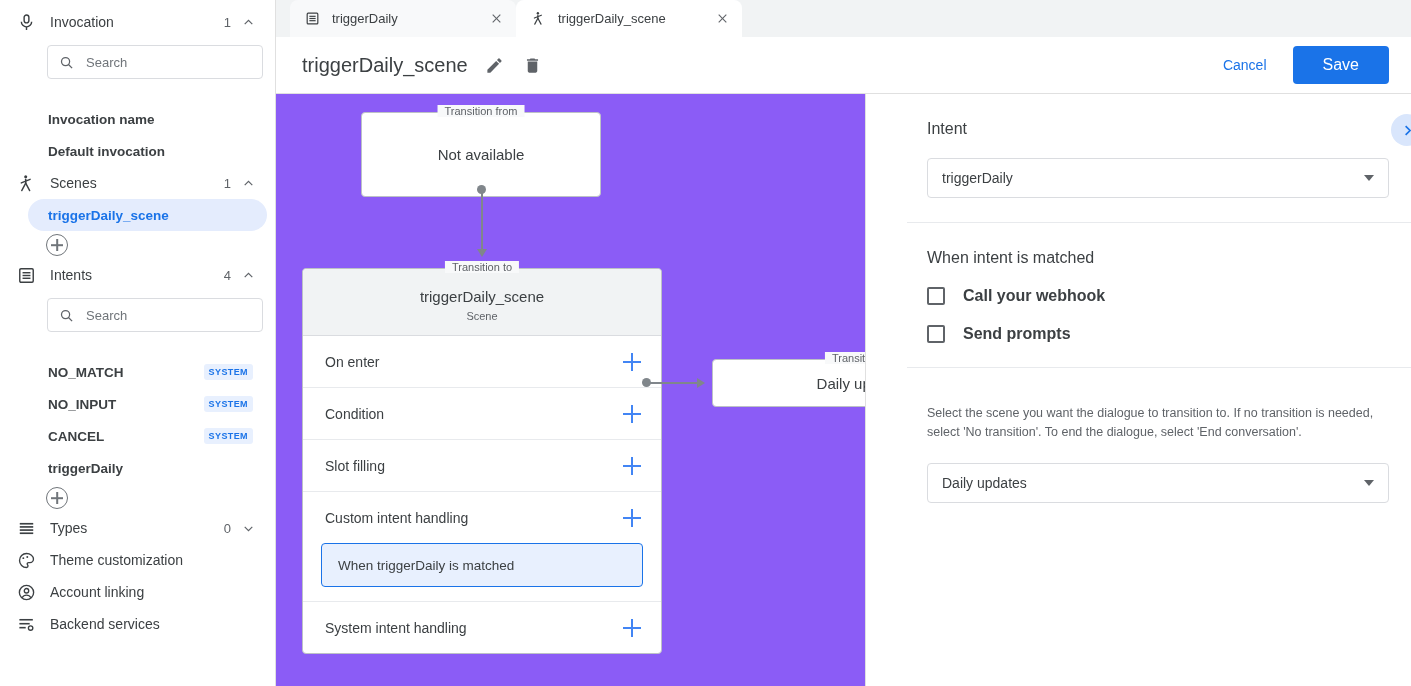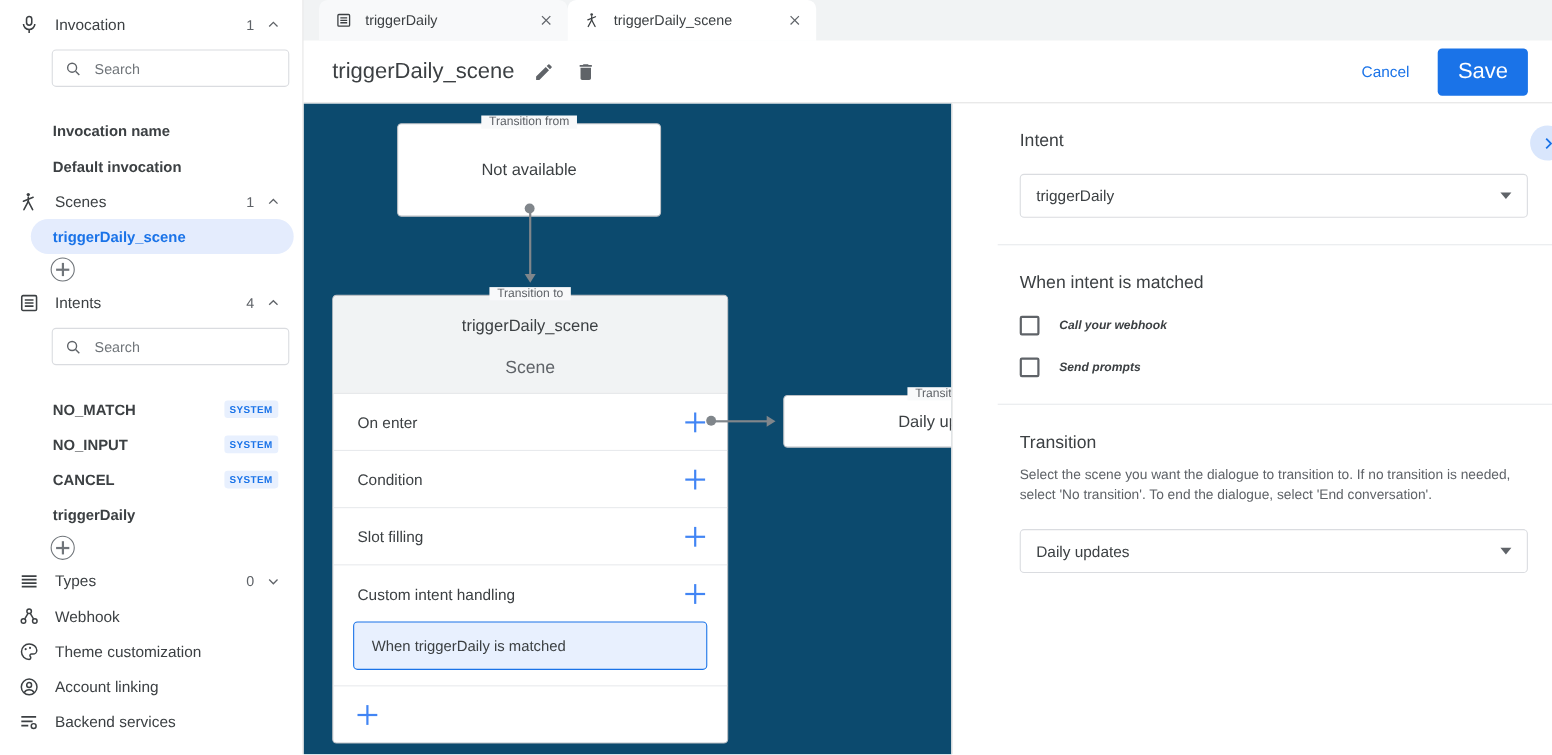--- a/index.html
+++ b/index.html
@@ -98,31 +98,31 @@
   .header .title { font-size: 20px; color: #3c4043; }
   .header .hic { width: 22px; height: 22px; margin-left: 16px; display:flex;align-items:center;justify-content:center; color:#5f6368; cursor:pointer; }
   .header .hspacer { flex: 1 1 auto; }
   .btn-cancel {
     font-size: 14px; color: #1a73e8; font-weight: 500;
     background: none; border: none; padding: 9px 14px;
     border-radius: 4px; cursor: pointer;
     font-family: "Liberation Sans", sans-serif;
   }
   .btn-save {
-    font-size: 20px; color: #fff; font-weight: 500;
+    font-size: 16px; color: #fff; font-weight: 500;
     background: #1a73e8; border: none;
-    padding: 10px 18px; margin-left: 12px;
+    padding: 10px 30px; margin-left: 12px;
     border-radius: 4px; cursor: pointer;
     font-family: "Liberation Sans", sans-serif;
   }
 
   .body { flex: 1 1 auto; display: flex; position: relative; overflow: hidden; }
 
   
-  .canvas { flex: 1 1 auto; background: #0c4a6e; position: relative; overflow: hidden; }
+  .canvas { flex: 1 1 auto; background: #8b5cf6; position: relative; overflow: hidden; }
 
   .fieldset {
     position: absolute;
     border: 1px solid #bdc1c6;
     border-radius: 4px;
     background: #fff;
   }
   .fieldset > .legend {
     position: absolute;
     top: -8px; left: 50%; transform: translateX(-50%);
@@ -157,21 +157,21 @@
     font-size: 11px; color: #5f6368; white-space: nowrap;
   }
   .scene-head {
     background: #f1f3f4;
     border-bottom: 1px solid #dadce0;
     padding: 19px 0 13px 0;
     text-align: center;
     border-radius: 4px 4px 0 0;
   }
   .scene-head .sname { font-size: 15px; color: #3c4043; }
-  .scene-head .ssub { font-size: 16px; color: #5f6368; margin-top: 21px; }
+  .scene-head .ssub { font-size: 11px; color: #5f6368; margin-top: 5px; }
 
   .srow {
     border-bottom: 1px solid #e8eaed;
     position: relative;
   }
   .srow:last-child { border-bottom: none; }
   .srow .srow-top { display: flex; align-items: center; height: 51px; padding: 0 20px 0 22px; }
   .srow .srow-label { flex: 1 1 auto; font-size: 14px; color: #3c4043; }
   .plus { width: 18px; height: 18px; position: relative; cursor: pointer; flex: 0 0 18px; }
   .plus::before, .plus::after { content:""; position:absolute; background:#4285f4; }
@@ -228,21 +228,21 @@
     border-radius: 4px;
     display: flex; align-items: center;
     padding: 0 14px 0 14px;
     cursor: pointer;
     background: #fff;
   }
   .select .sval { flex: 1 1 auto; font-size: 14px; color: #3c4043; }
   .caret { width:0;height:0;border-left:5px solid transparent;border-right:5px solid transparent;border-top:6px solid #5f6368; }
   .check-row { display: flex; align-items: center; margin-top: 20px; cursor: pointer; }
   .checkbox { width: 18px; height: 18px; border: 2px solid #5f6368; border-radius: 2px; flex: 0 0 18px; }
-  .check-row .clabel { margin-left: 18px; font-size: 11px; font-weight: bold; color: #3c4043; font-style: italic; }
+  .check-row .clabel { margin-left: 18px; font-size: 16px; font-weight: bold; color: #3c4043; }
 
   .expand-pill {
     position: absolute;
     right: -12px; top: 20px;
     width: 32px; height: 32px;
     background: #d9e6fc;
     border-radius: 16px;
     display: flex; align-items: center; justify-content: center;
     color: #1a73e8;
     cursor: pointer;
@@ -370,32 +370,20 @@
       </span>
       <span class="lbl">Types</span>
       <span class="cnt">0</span>
       <span class="chev">
         <svg width="13" height="13" viewBox="0 0 24 24" fill="none" stroke="#5f6368" stroke-width="2.2">
             <polyline points="5,9 12,16 19,9"></polyline>
           </svg>
       </span>
     </div>
 
-    <div class="nav-section">
-      <span class="ic">
-        <svg width="19" height="19" viewBox="0 0 24 24" fill="none" stroke="#3c4043" stroke-width="1.7">
-          <circle cx="12" cy="6" r="2.6"></circle>
-            <circle cx="5.5" cy="17" r="2.6"></circle>
-            <circle cx="18.5" cy="17" r="2.6"></circle>
-          <line x1="10.7" y1="8.3" x2="7" y2="14.7"></line>
-            <line x1="13.3" y1="8.3" x2="17" y2="14.7"></line>
-        </svg>
-      </span>
-      <span class="lbl">Webhook</span>
-    </div>
     <div class="nav-section">
       <span class="ic">
         <svg width="19" height="19" viewBox="0 0 24 24" fill="none" stroke="#3c4043" stroke-width="1.7">
           <path d="M12 3.2a8.8 8.8 0 1 0 0 17.6c1.3 0 1.9-.9 1.9-1.8 0-1.3-1-1.7-1-2.8 0-.8.7-1.5 1.6-1.5h1.9c2.4 0 4.4-2 4.4-4.5C20.8 6.4 16.9 3.2 12 3.2z"></path>
           <circle cx="8" cy="9" r="1.2" fill="#3c4043" stroke="none"></circle>
             <circle cx="13" cy="7.6" r="1.2" fill="#3c4043" stroke="none"></circle>
         </svg>
       </span>
       <span class="lbl">Theme customization</span>
     </div>
@@ -522,20 +510,21 @@
           </div>
           <div class="srow">
             <div class="srow-top">
               <span class="srow-label">Custom intent handling</span>
               <span class="plus"></span>
             </div>
             <div class="handler-chip">When triggerDaily is matched</div>
           </div>
           <div class="srow">
             <div class="srow-top">
+              <span class="srow-label">System intent handling</span>
               <span class="plus"></span>
             </div>
           </div>
         </div>
 
         <div class="connector">
           <span class="dot" style="left:366px; top:284px;"></span>
           <span class="hline" style="left:374px; top:288px; width:50px;"></span>
           <span class="arrow-right" style="left:421px; top:283.5px;"></span>
         </div>
@@ -567,21 +556,20 @@
             <span class="checkbox"></span>
             <span class="clabel">Call your webhook</span>
           </div>
           <div class="check-row">
             <span class="checkbox"></span>
             <span class="clabel">Send prompts</span>
           </div>
         </div>
 
         <div class="panel-sec">
-          <div class="panel-h">Transition</div>
           <div class="panel-desc">Select the scene you want the dialogue to transition to. If no transition is needed, select 'No transition'. To end the dialogue, select 'End conversation'.</div>
           <div class="select">
             <span class="sval">Daily updates</span>
             <span class="caret"></span>
           </div>
         </div>
       </div>
 
     </div>
   </div>

